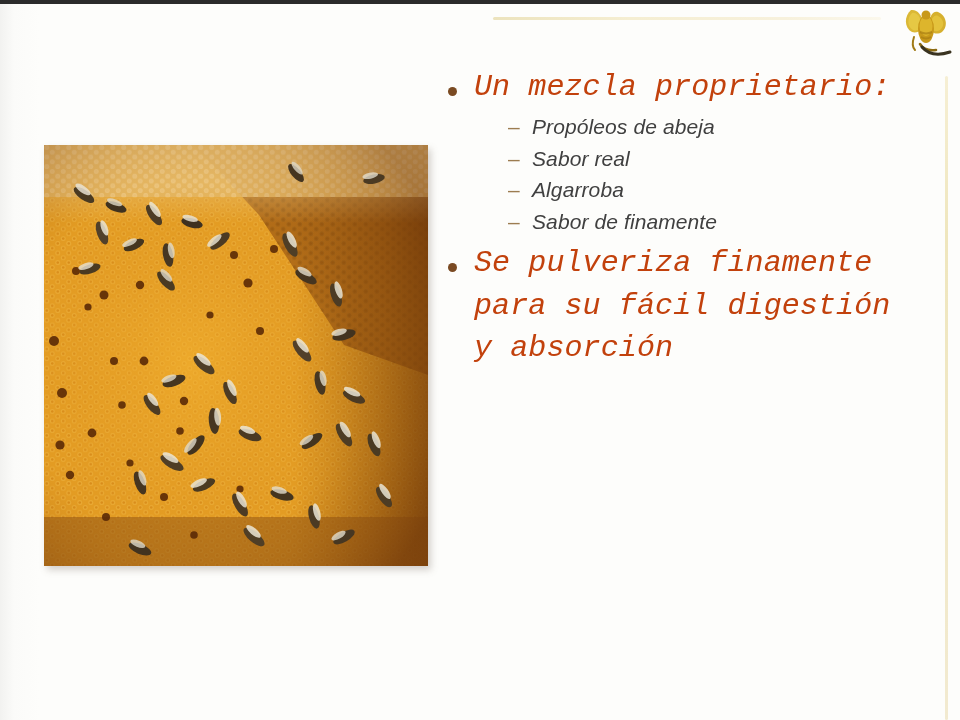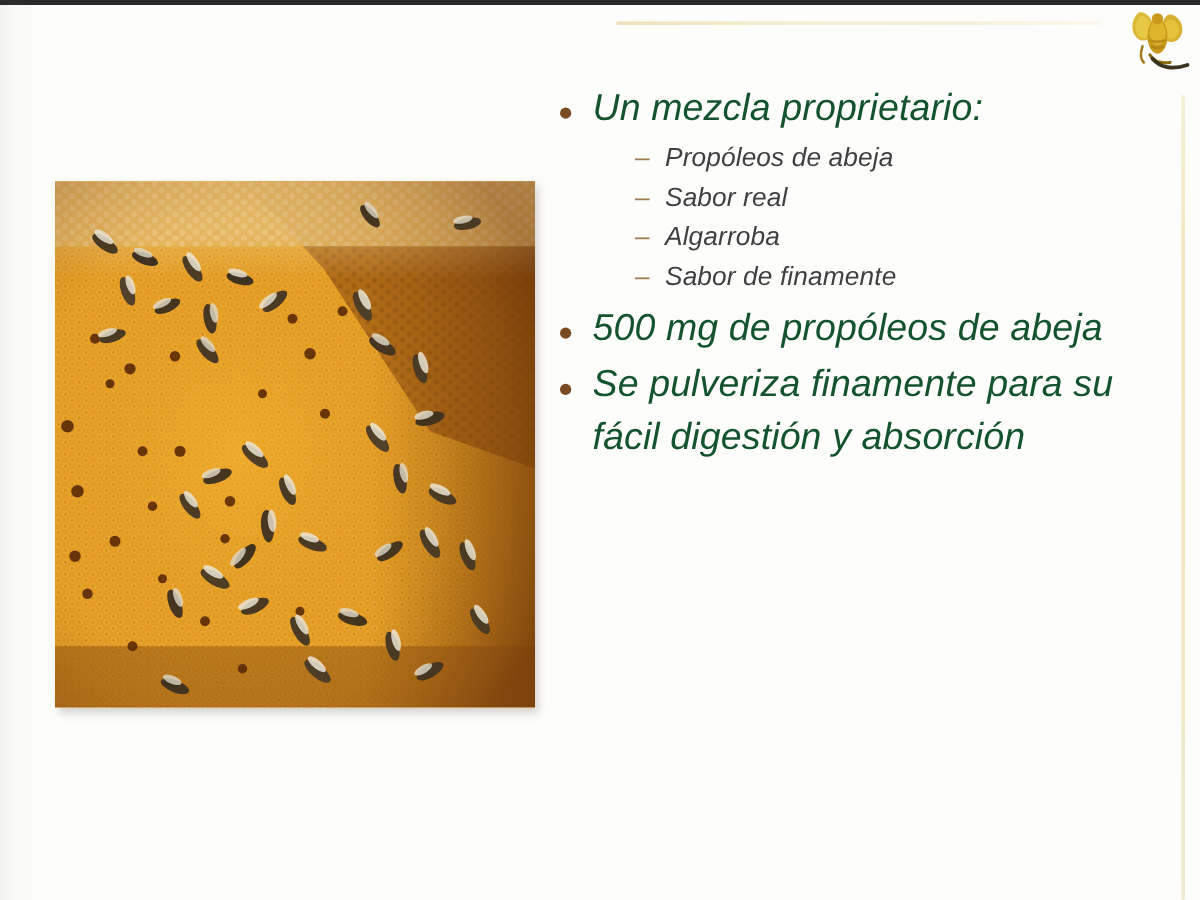--- a/index.html
+++ b/index.html
@@ -95,22 +95,23 @@
     display: inline-block;
     width: 9px; height: 9px;
     border-radius: 50%;
     background: #7a4a22;
   }
   .bullet-text {
     flex: 1 1 auto;
     font-style: italic;
     font-size: 30px;
     line-height: 1.42;
-    color: #14532d;
+    color: #c2410c;
     letter-spacing: 0.1px;
+    font-family: Liberation Mono, monospace;
   }
 
   .sub-list {
     margin: 2px 0 4px 0;
     padding: 0 0 0 60px;
   }
   .sub-row {
     display: flex;
     align-items: flex-start;
   }
@@ -422,24 +423,20 @@
       <div class="sub-row">
         <div class="sub-dash">–</div>
         <div class="sub-text">Algarroba</div>
       </div>
       <div class="sub-row">
         <div class="sub-dash">–</div>
         <div class="sub-text">Sabor de finamente</div>
       </div>
     </div>
 
-    <div class="bullet-row">
-      <div class="bullet-dot"><i></i></div>
-      <div class="bullet-text">500 mg de propóleos de abeja</div>
-    </div>
 
     <div class="bullet-row">
       <div class="bullet-dot"><i></i></div>
       <div class="bullet-text">Se pulveriza finamente para su fácil digestión y absorción</div>
     </div>
 
   </div>
 </div>
 
 </body></html>

